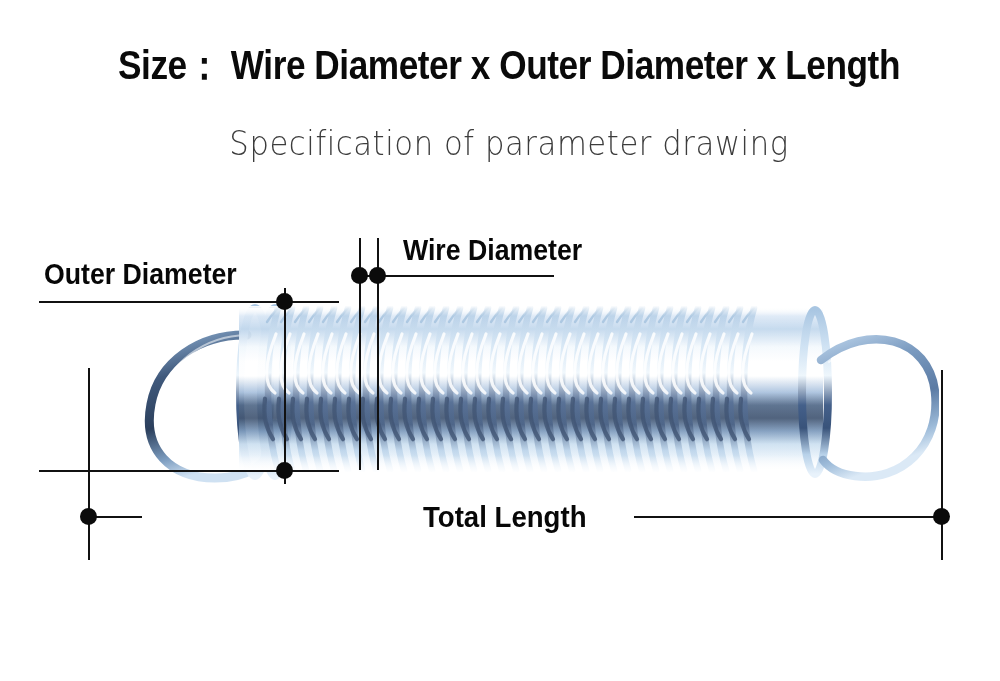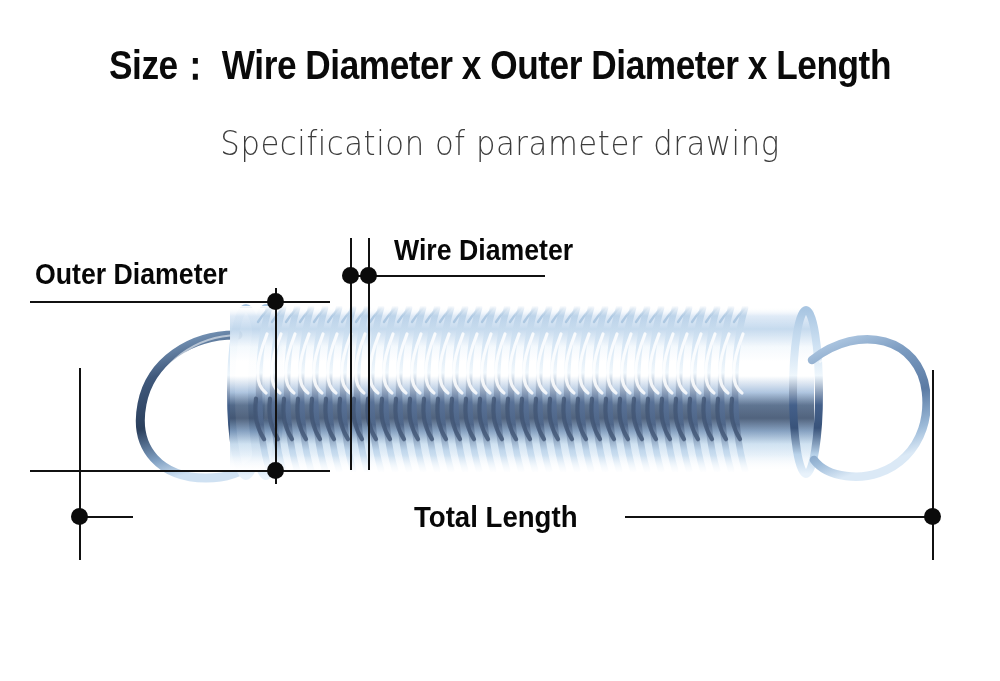--- a/index.html
+++ b/index.html
@@ -7,20 +7,21 @@
     padding: 0;
     background: #ffffff;
   }
   #stage {
     position: relative;
     width: 952px;
     height: 681px;
     background: #ffffff;
     overflow: hidden;
     font-family: "Liberation Sans", sans-serif;
+    margin-left: 9px;
   }
 
   
   #title {
     position: absolute;
     left: 0;
     top: 38px;
     width: 1000px;
     text-align: center;
     font-family: "Liberation Sans", sans-serif;

